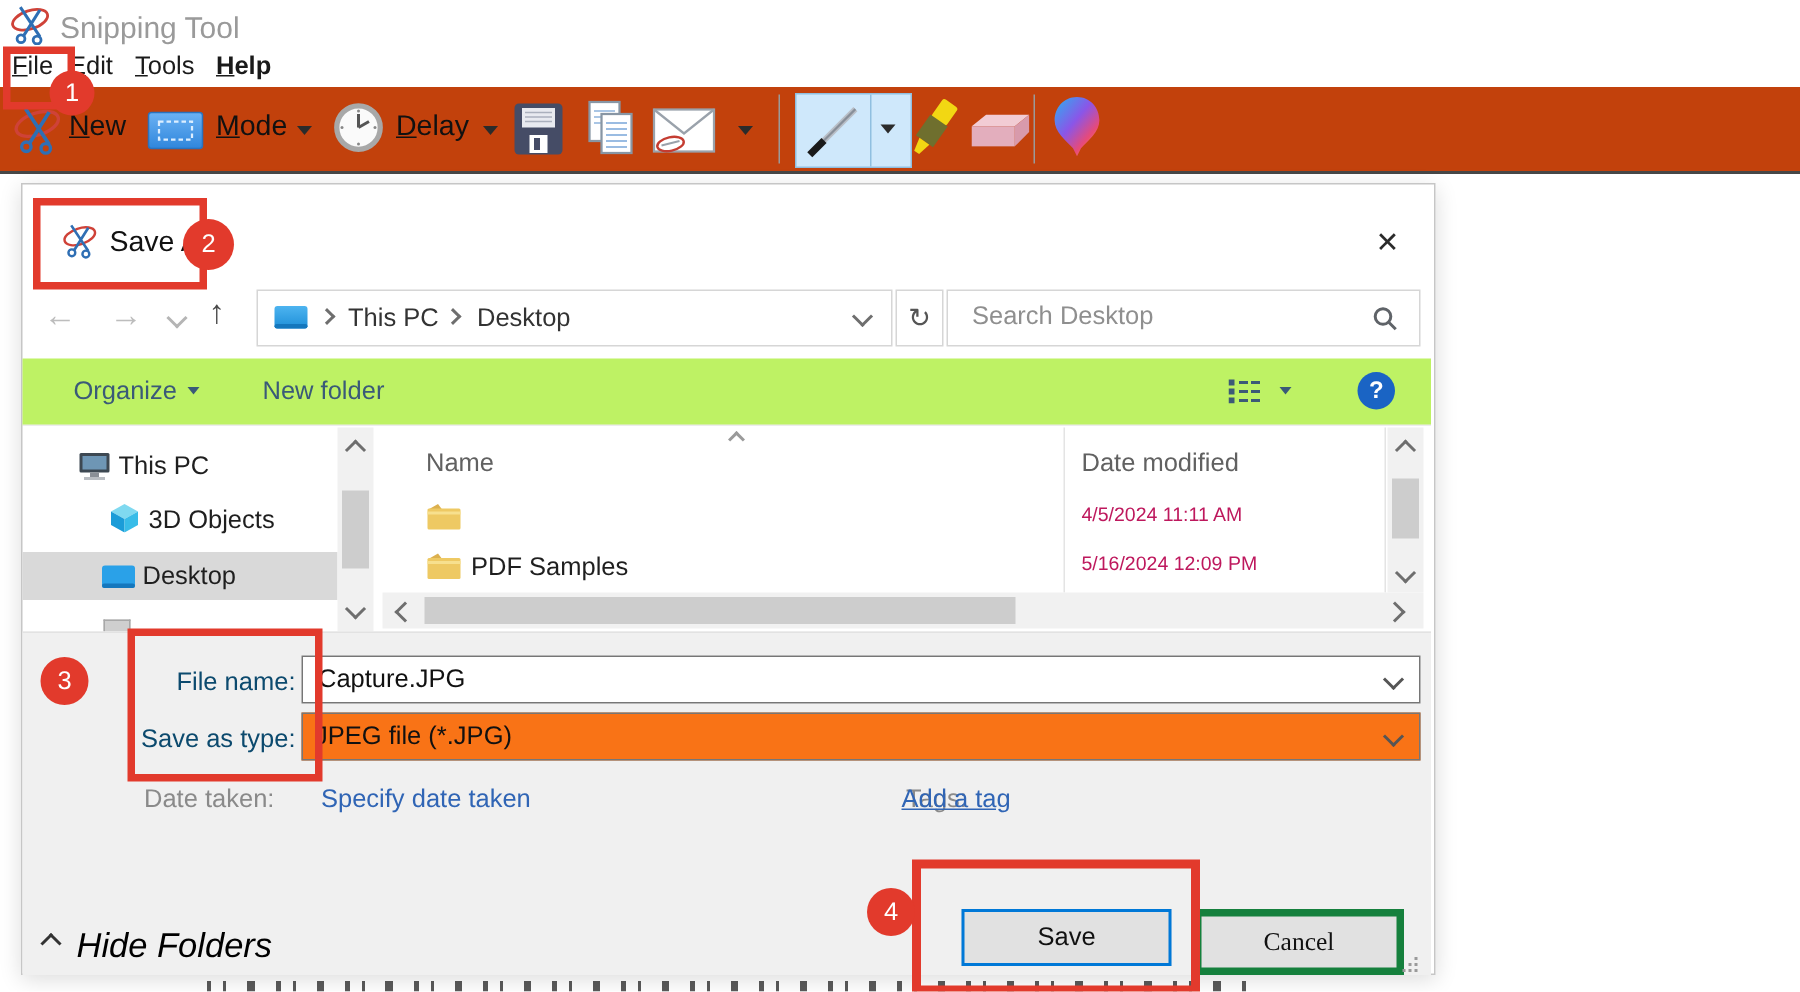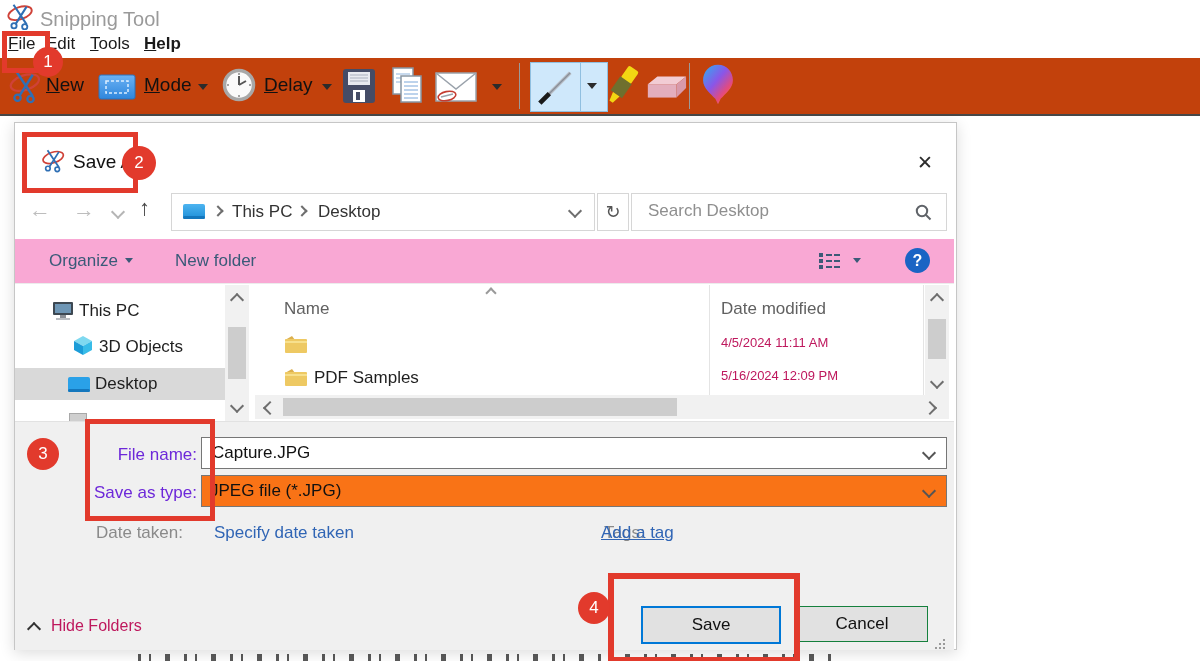--- a/index.html
+++ b/index.html
@@ -26,38 +26,38 @@
   
   .dialog{left:14px;top:122px;width:941px;height:526px;background:#fff;border:1px solid #c6c6c6;
           box-shadow:0 3px 14px rgba(0,0,0,.14);z-index:10;}
   .dlg-title{font-size:19px;color:#111;}
   .navbtn{font-size:22px;color:#bdbdbd;}
   .box{border:1px solid #d6d6d6;background:#fff;}
   .crumb{font-size:17px;color:#333;}
   .search input{border:0;outline:none;width:250px;font-size:17px;color:#333;background:transparent;
                 font-family:"Liberation Sans","DejaVu Sans",sans-serif;}
   .search input::placeholder{color:#8f8f8f;}
-  .cmdbar{left:0;top:116px;width:939px;height:44px;background:#f9a8d4;border-bottom:1px solid #ececec;}
+  .cmdbar{left:0;top:116px;width:939px;height:44px;background:#bef264;border-bottom:1px solid #ececec;}
   .cmdtxt{font-size:17px;color:#3a5a78;}
   .sideitem{font-size:17px;color:#1f1f1f;}
   .selrow{background:#d9d9d9;}
   .hdr{font-size:17px;color:#616161;}
   .cell{font-size:17px;color:#1f1f1f;white-space:nowrap;}
   .datecell{font-size:13px;color:#be185d;white-space:nowrap;}
   .vline{width:1px;background:#e4e4e4;}
   .sbar{background:#f1f1f1;}
   .thumb{background:#cdcdcd;}
   .greysec{left:0;top:298px;width:939px;height:228px;background:#f0f0f0;border-top:1px solid #e2e2e2;}
-  .flabel{font-size:17px;color:#6d28d9;text-align:right;width:142px;}
+  .flabel{font-size:17px;color:#0c4a6e;text-align:right;width:142px;}
   .combo{border:1px solid #767676;font-size:17px;display:flex;align-items:center;}
   .glabel{font-size:17px;color:#8a8a8a;}
   .link{font-size:17px;color:var(--link);}
   .btn{display:flex;align-items:center;justify-content:center;font-size:17px;color:#111;background:#e1e1e1;}
   .btn-save{border:2px solid var(--blue);}
-  .btn-cancel{border:1px solid #15803d;}
+  .btn-cancel{border:5px solid #15803d;font-family:Liberation Serif, serif;}
   .cutoff{left:138px;top:654px;width:695px;height:7px;opacity:.85;
     background:repeating-linear-gradient(90deg,#3d3d3d 0 3px,transparent 3px 11px,#3d3d3d 11px 13px,transparent 13px 27px,#3d3d3d 27px 32px,transparent 32px 46px);}
 </style>
 </head>
 <body>
 
 <div class="abs" style="left:6px;top:2px;width:30px;height:28px;">
   <svg width="30" height="28" viewBox="0 0 32 30">
     <ellipse cx="15" cy="12" rx="13" ry="6.5" fill="none" stroke="#cf4238" stroke-width="2" transform="rotate(-18 15 12)"></ellipse>
     <path d="M8 3 L22 24 M22 5 L10 24" stroke="#2f6fb4" stroke-width="2.2" fill="none"></path>
@@ -347,21 +347,21 @@
       <span style="margin-left:8px;color:#111;">JPEG file (*.JPG)</span>
       <span class="abs cv cv-d" style="left:722px;top:10px;border-color:#555;"></span>
     </div>
 
     <span class="abs glabel" style="left:81px;top:101px;">Date taken:</span>
     <span class="abs link" style="left:199px;top:101px;">Specify date taken</span>
     <span class="abs glabel" style="left:541px;top:101px;margin-left:48px;">Tags:</span>
     <span class="abs link" style="left:586px;top:101px;text-decoration:underline;">Add a tag</span>
 
     <span class="abs cv cv-u" style="left:14px;top:202px;border-color:#333;"></span>
-    <span class="abs" style="left:36px;top:195px;font-size:16px;color:#be185d;">Hide Folders</span>
+    <span class="abs" style="left:36px;top:195px;font-size:23px;color:#000000;font-style:italic;">Hide Folders</span>
 
     <div class="abs btn btn-save" style="left:626px;top:184px;width:136px;height:34px;">Save</div>
     <div class="abs btn btn-cancel" style="left:781px;top:184px;width:130px;height:34px;">Cancel</div>
 
     <div class="abs" style="left:919px;top:215px;">
       <svg width="12" height="12" viewBox="0 0 12 12">
         <g fill="#9a9a9a">
           <rect x="9" y="0" width="2" height="2"></rect>
             <rect x="9" y="4" width="2" height="2"></rect>
             <rect x="9" y="8" width="2" height="2"></rect>

